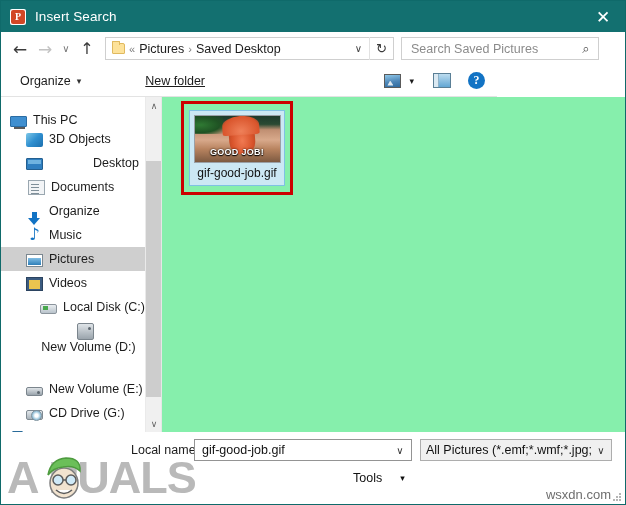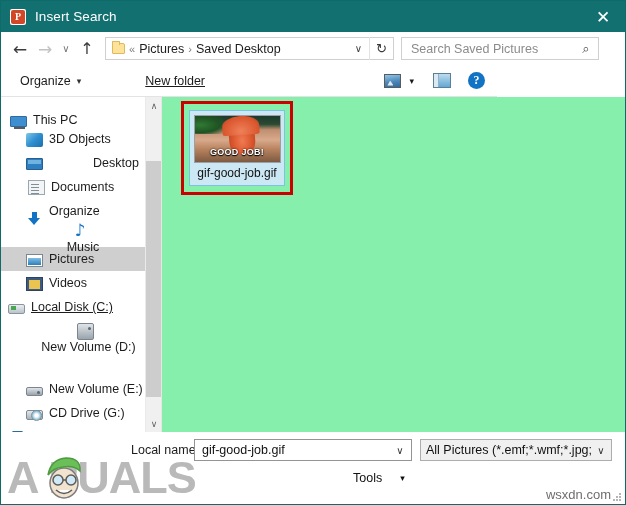--- a/index.html
+++ b/index.html
@@ -482,33 +482,33 @@
           <span class="nlabel">Desktop</span>
         </div>
         <div class="navitem" style="padding-left: 25px;">
           <span class="nicon ic-doc"></span>
           <span class="nlabel">Documents</span>
         </div>
         <div class="navitem" style="padding-left: 25px;">
           <span class="nicon ic-dl"></span>
           <span class="nlabel">Organize</span>
         </div>
-        <div class="navitem" style="padding-left: 14px; flex-direction: column;">
+        <div class="navitem" style="padding-left: 25px;">
           <span class="nicon ic-music"></span>
           <span class="nlabel">Music</span>
         </div>
         <div class="navitem sel" style="padding-left: 25px;">
           <span class="nicon ic-pic"></span>
           <span class="nlabel">Pictures</span>
         </div>
         <div class="navitem" style="padding-left: 25px;">
           <span class="nicon ic-vid"></span>
           <span class="nlabel">Videos</span>
         </div>
-        <div class="navitem" style="padding-left: 7px; text-decoration: underline;">
+        <div class="navitem" style="padding-left: 39px;">
           <span class="nicon ic-disk"></span>
           <span class="nlabel">Local Disk (C:)</span>
         </div>
         <div class="navitem" style="padding-left: 25px; flex-direction: column;">
           <span class="nicon ic-disk2"></span>
           <span class="nlabel">New Volume (D:)</span>
         </div>
         <div class="navitem" style="padding-left: 25px; margin-top: 34px;">
           <span class="nicon ic-disk2"></span>
           <span class="nlabel">New Volume (E:)</span>

